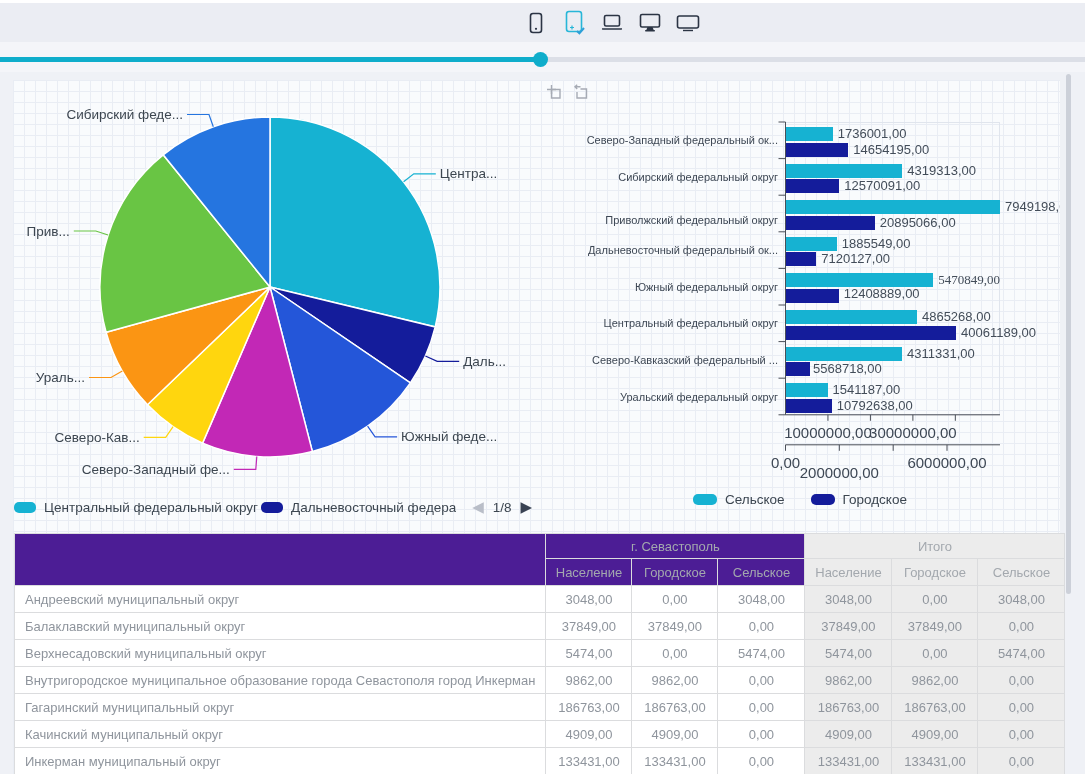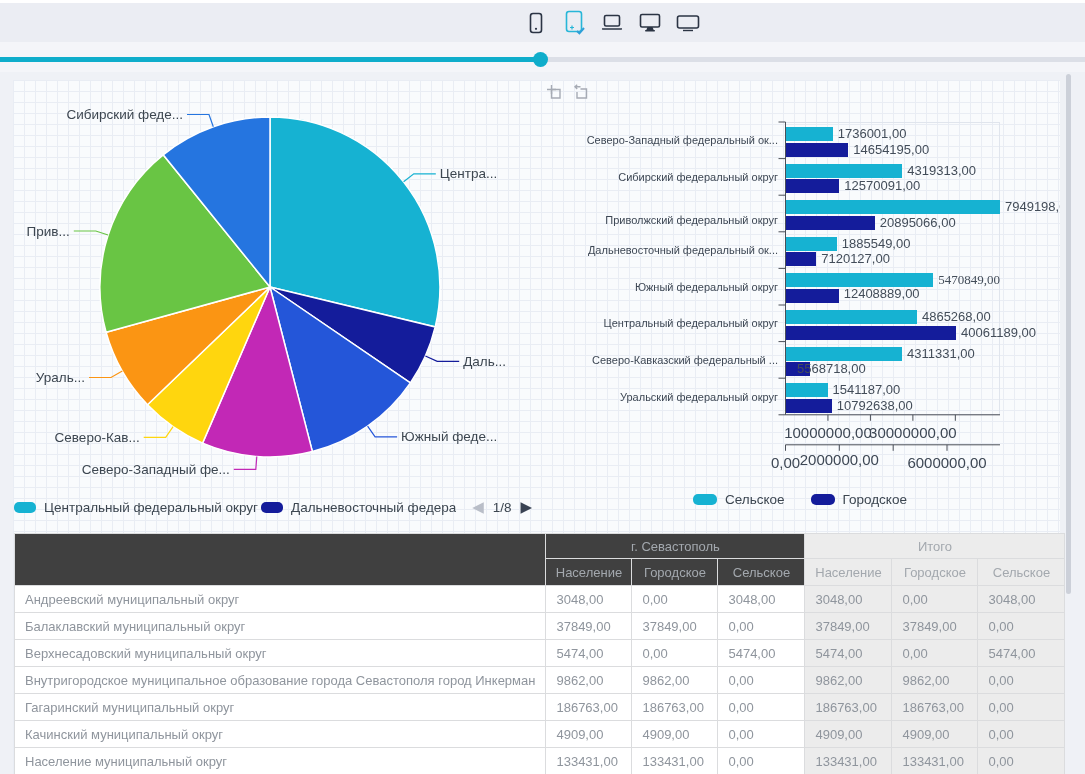--- a/index.html
+++ b/index.html
@@ -63,23 +63,23 @@
   .axis-label{position:absolute;font-size:15px;color:#3d4754;
               transform:translateX(-50%);white-space:nowrap;}
   #bar-axes{position:absolute;left:0;top:0;}
   .bar-legend{position:absolute;left:0;right:0;top:412px;display:flex;
               justify-content:center;gap:26px;}
 
   
   table{position:absolute;left:14px;top:461px;border-collapse:collapse;
         table-layout:fixed;background:#fff;font-size:13px;}
   th,td{border:1px solid #dbdcde;overflow:hidden;white-space:nowrap;box-sizing:border-box;}
-  th{font-weight:normal;color:#a3a8ae;text-align:center;height:27px;background:#404040;padding:0 6px;}
+  th{font-weight:normal;color:#a3a8ae;text-align:center;height:27px;background:#4c1d95;padding:0 6px;}
   thead tr:first-child th{height:25px;}
-  td{color:#8f959d;height:27px;text-align:left;padding:0 10px;background:#fff;}
+  td{color:#8f959d;height:27px;text-align:center;padding:0 10px;background:#fff;}
   td.name{text-align:left;}
   .itogo{background:#ececec !important;}
 </style>
 </head>
 <body>
 
 <div class="top-white"></div>
 
 <div class="topbar">
   <button class="device">
@@ -215,21 +215,21 @@
         <div class="bar-val" style="left: 303.689px; top: 207px; line-height: 14px;">12408889,00</div>
         <div class="bar-cat" style="top: 235.3px; height: 16px; line-height: 16px;">Центральный федеральный округ</div>
         <div class="bar" style="left: 246px; top: 230px; width: 131px; height: 14px; background: rgb(22, 178, 210);"></div>
         <div class="bar-val" style="left: 381.964px; top: 230px; line-height: 14px;">4865268,00</div>
         <div class="bar" style="left: 246px; top: 245.5px; width: 170.1px; height: 14px; background: rgb(20, 28, 155);"></div>
         <div class="bar-val" style="left: 421.101px; top: 245.5px; line-height: 14px;">40061189,00</div>
         <div class="bar-cat" style="top: 271.9px; height: 16px; line-height: 16px;">Северо-Кавказский федеральный ...</div>
         <div class="bar" style="left: 246px; top: 266.6px; width: 116.1px; height: 14px; background: rgb(22, 178, 210);"></div>
         <div class="bar-val" style="left: 367.053px; top: 266.6px; line-height: 14px; text-align: center;">4311331,00</div>
         <div class="bar" style="left: 246px; top: 282.1px; width: 23.6px; height: 14px; background: rgb(20, 28, 155);"></div>
-        <div class="bar-val" style="left: 257px; top: 282.1px; line-height: 14px;">5568718,00</div>
+        <div class="bar-val" style="left: 273px; top: 282.1px; line-height: 14px;">5568718,00</div>
         <div class="bar-cat" style="top: 308.5px; height: 16px; line-height: 16px;">Уральский федеральный округ</div>
         <div class="bar" style="left: 246px; top: 303.2px; width: 41.5px; height: 14px; background: rgb(22, 178, 210);"></div>
         <div class="bar-val" style="left: 292.486px; top: 303.2px; line-height: 14px;">1541187,00</div>
         <div class="bar" style="left: 246px; top: 318.7px; width: 45.8px; height: 14px; background: rgb(20, 28, 155);"></div>
         <div class="bar-val" style="left: 296.826px; top: 318.7px; line-height: 14px;">10792638,00</div>
       </div>
     <svg id="bar-axes" width="520" height="452" viewBox="0 0 520 452">
         <line x1="245.5" y1="42" x2="245.5" y2="334.8" stroke="#4a4f58" stroke-width="1"></line>
         <line x1="238.5" y1="42" x2="245.5" y2="42" stroke="#4a4f58" stroke-width="1"></line>
         <line x1="238.5" y1="78.6" x2="245.5" y2="78.6" stroke="#4a4f58" stroke-width="1"></line>
@@ -248,21 +248,21 @@
         <line x1="245.5" y1="364.8" x2="460" y2="364.8" stroke="#4a4f58" stroke-width="1"></line>
         <line x1="245.5" y1="364.8" x2="245.5" y2="370.8" stroke="#4a4f58" stroke-width="1"></line>
         <line x1="299.3364779874214" y1="364.8" x2="299.3364779874214" y2="370.8" stroke="#4a4f58" stroke-width="1"></line>
         <line x1="353.17295597484275" y1="364.8" x2="353.17295597484275" y2="370.8" stroke="#4a4f58" stroke-width="1"></line>
         <line x1="407.00943396226415" y1="364.8" x2="407.00943396226415" y2="370.8" stroke="#4a4f58" stroke-width="1"></line>
       </svg>
     <div id="axis-labels">
         <div class="axis-label" style="left: 287.96px; top: 343.8px;">10000000,00</div>
         <div class="axis-label" style="left: 372.881px; top: 343.8px;">30000000,00</div>
         <div class="axis-label" style="left: 245.5px; top: 373.8px;">0,00</div>
-        <div class="axis-label" style="left: 299.336px; top: 371px;">2000000,00</div>
+        <div class="axis-label" style="left: 299.336px; top: 384px;">2000000,00</div>
         <div class="axis-label" style="left: 407px; top: 373.8px;">6000000,00</div>
       </div>
     <div class="bar-legend" id="bar-legend">
         <div class="legend-item" style="margin-right: 0px;">
           <div class="legend-swatch" style="background: rgb(22, 178, 210); width: 24px;"></div>
           <div class="legend-label">Сельское</div>
         </div>
         <div class="legend-item" style="margin-right: 0px;">
           <div class="legend-swatch" style="background: rgb(20, 28, 155); width: 24px;"></div>
           <div class="legend-label">Городское</div>
@@ -344,21 +344,21 @@
         <tr>
           <td class="name">Качинский муниципальный округ</td>
           <td>4909,00</td>
           <td>4909,00</td>
           <td>0,00</td>
           <td class="itogo">4909,00</td>
           <td class="itogo">4909,00</td>
           <td class="itogo">0,00</td>
         </tr>
         <tr>
-          <td class="name">Население муниципальный округ</td>
+          <td class="name">Инкерман муниципальный округ</td>
           <td>133431,00</td>
           <td>133431,00</td>
           <td>0,00</td>
           <td class="itogo">133431,00</td>
           <td class="itogo">133431,00</td>
           <td class="itogo">0,00</td>
         </tr>
       </tbody>
   </table>
 

